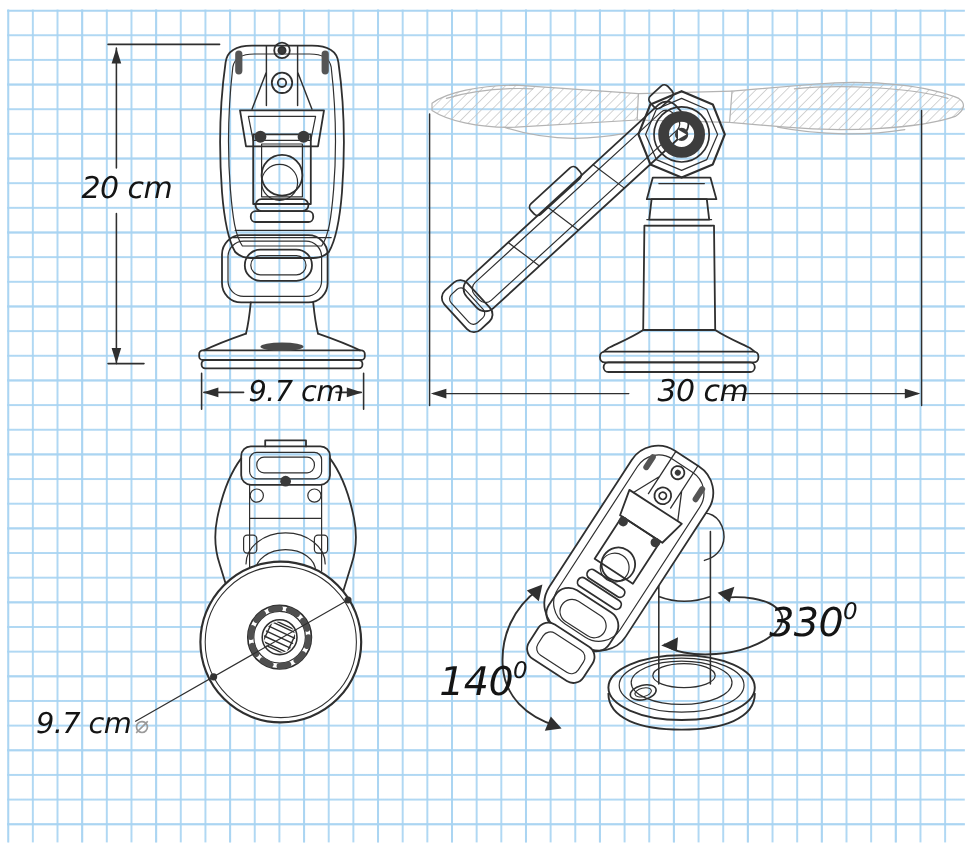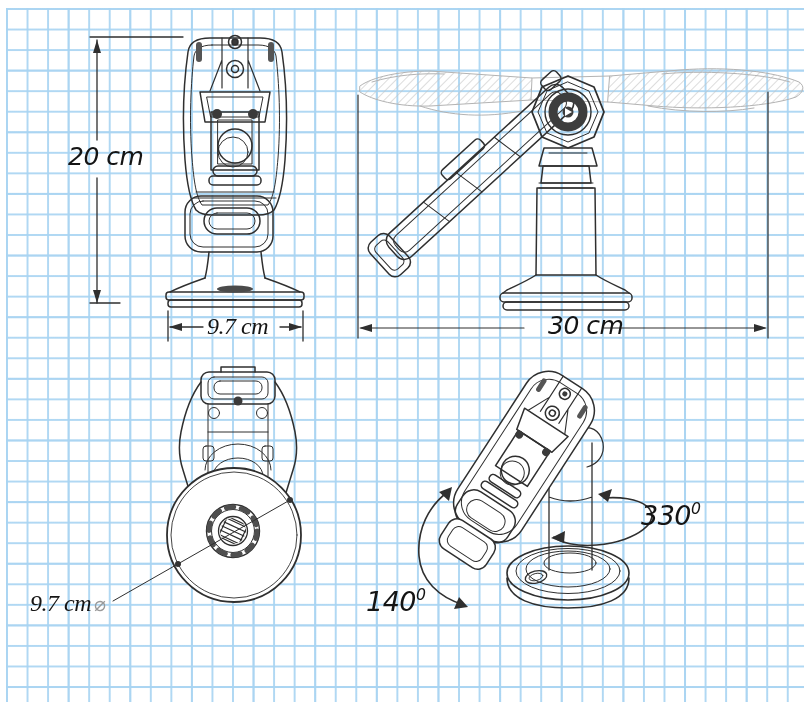--- a/index.html
+++ b/index.html
@@ -11,21 +11,21 @@
       linear-gradient(to right, rgba(168,212,242,0.9) 0 2px, transparent 2px 100%),
       linear-gradient(to bottom, rgba(168,212,242,0.9) 0 2px, transparent 2px 100%),
       linear-gradient(to right, rgba(125,185,230,0.45) 0 2px, transparent 2px 100%),
       linear-gradient(to bottom, rgba(125,185,230,0.45) 0 2px, transparent 2px 100%);
     background-size:20.55px 20.55px,20.55px 20.55px,61.65px 61.65px,61.65px 61.65px;}
   svg{position:absolute;left:0;top:0;}
   .lbl{position:absolute;font-style:italic;color:#141414;white-space:nowrap;
        letter-spacing:-0.5px;line-height:1;}
   .lbl sup{font-size:58%;vertical-align:18%;position:relative;top:-0.55em;}
   .dia-sym{color:#9a9a9a;font-style:normal;font-size:20px;padding-left:3px;}
-  .f25{font-size:25px;} .f24{font-size:24px;font-family:Liberation Serif, serif;} .f26{font-size:27px;}
+  .f25{font-size:25px;} .f24{font-size:24px;} .f26{font-size:33px;}
 </style>
 </head>
 <body>
 
 <div class="canvas">
   <div class="paper"></div>
 
   <svg width="810" height="710" viewBox="0 0 810 710" fill="none" stroke="#2f2f2f" stroke-width="1.5" stroke-linecap="round" stroke-linejoin="round">
     <defs>
       <pattern id="hatch" width="6" height="6" patternUnits="userSpaceOnUse" patternTransform="rotate(45)">
@@ -204,19 +204,19 @@
       </g>
     </g>
   </svg>
 
   <div class="lbl f25" style="left:68px;top:144px;">20 cm</div>
   <div class="lbl f24" style="left:207px;top:314px;">9.7 cm</div>
   <div class="lbl f25" style="left:548px;top:313px;">30 cm</div>
   <div class="lbl f24" style="left:30px;top:591px;text-align:right;">
     <span>9.7 cm</span><span class="dia-sym">⌀</span>
   </div>
-  <div class="lbl f26" style="left:366px;top:551px;margin-top:37px;">
+  <div class="lbl f26" style="left:366px;top:551px;">
     <span>140</span><sup>0</sup>
   </div>
   <div class="lbl f26" style="left:641px;top:502px;">
     <span>330</span><sup>0</sup>
   </div>
 </div>
 
 </body></html>

